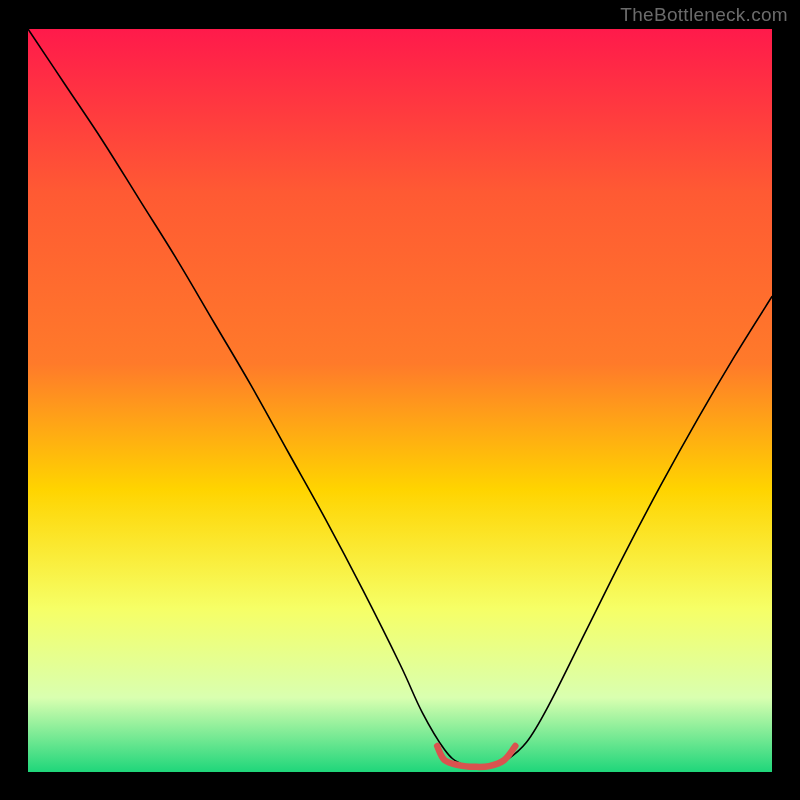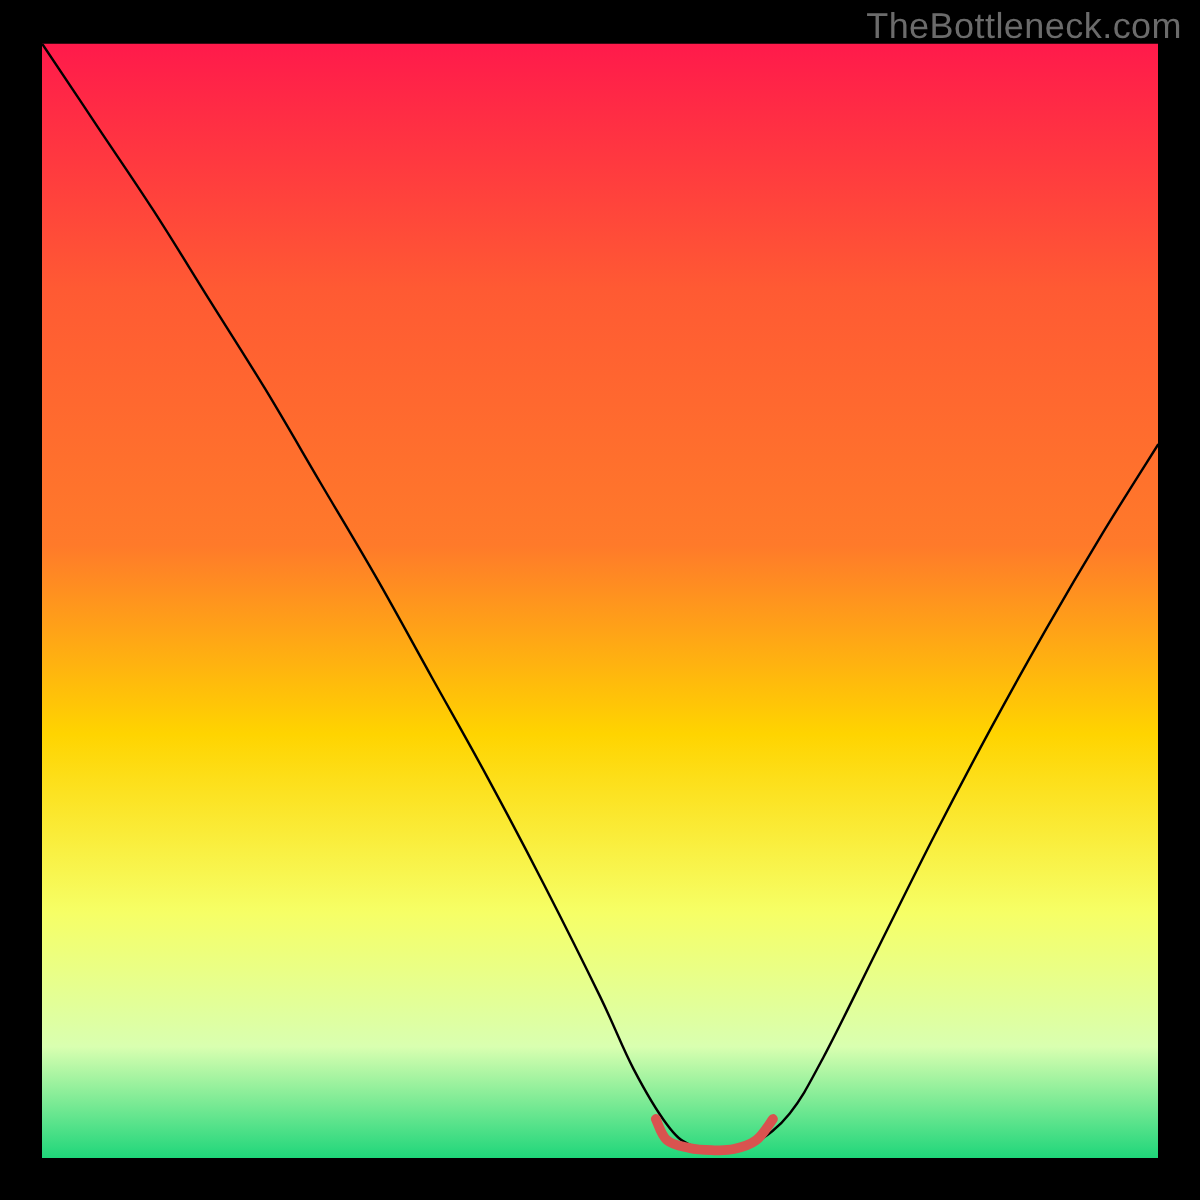--- a/index.html
+++ b/index.html
@@ -15,21 +15,21 @@
     position: relative;
     width: 800px;
     height: 800px;
     background: #000;
   }
   .watermark {
     position: absolute;
     top: 4px;
     right: 12px;
     color: #6b6b6b;
-    font-size: 24px;
+    font-size: 19px;
     letter-spacing: 0.3px;
     z-index: 10;
     font-weight: 500;
     text-align: right;
   }
   .plot {
     position: absolute;
     left: 28px;
     top: 29px;
     width: 744px;

